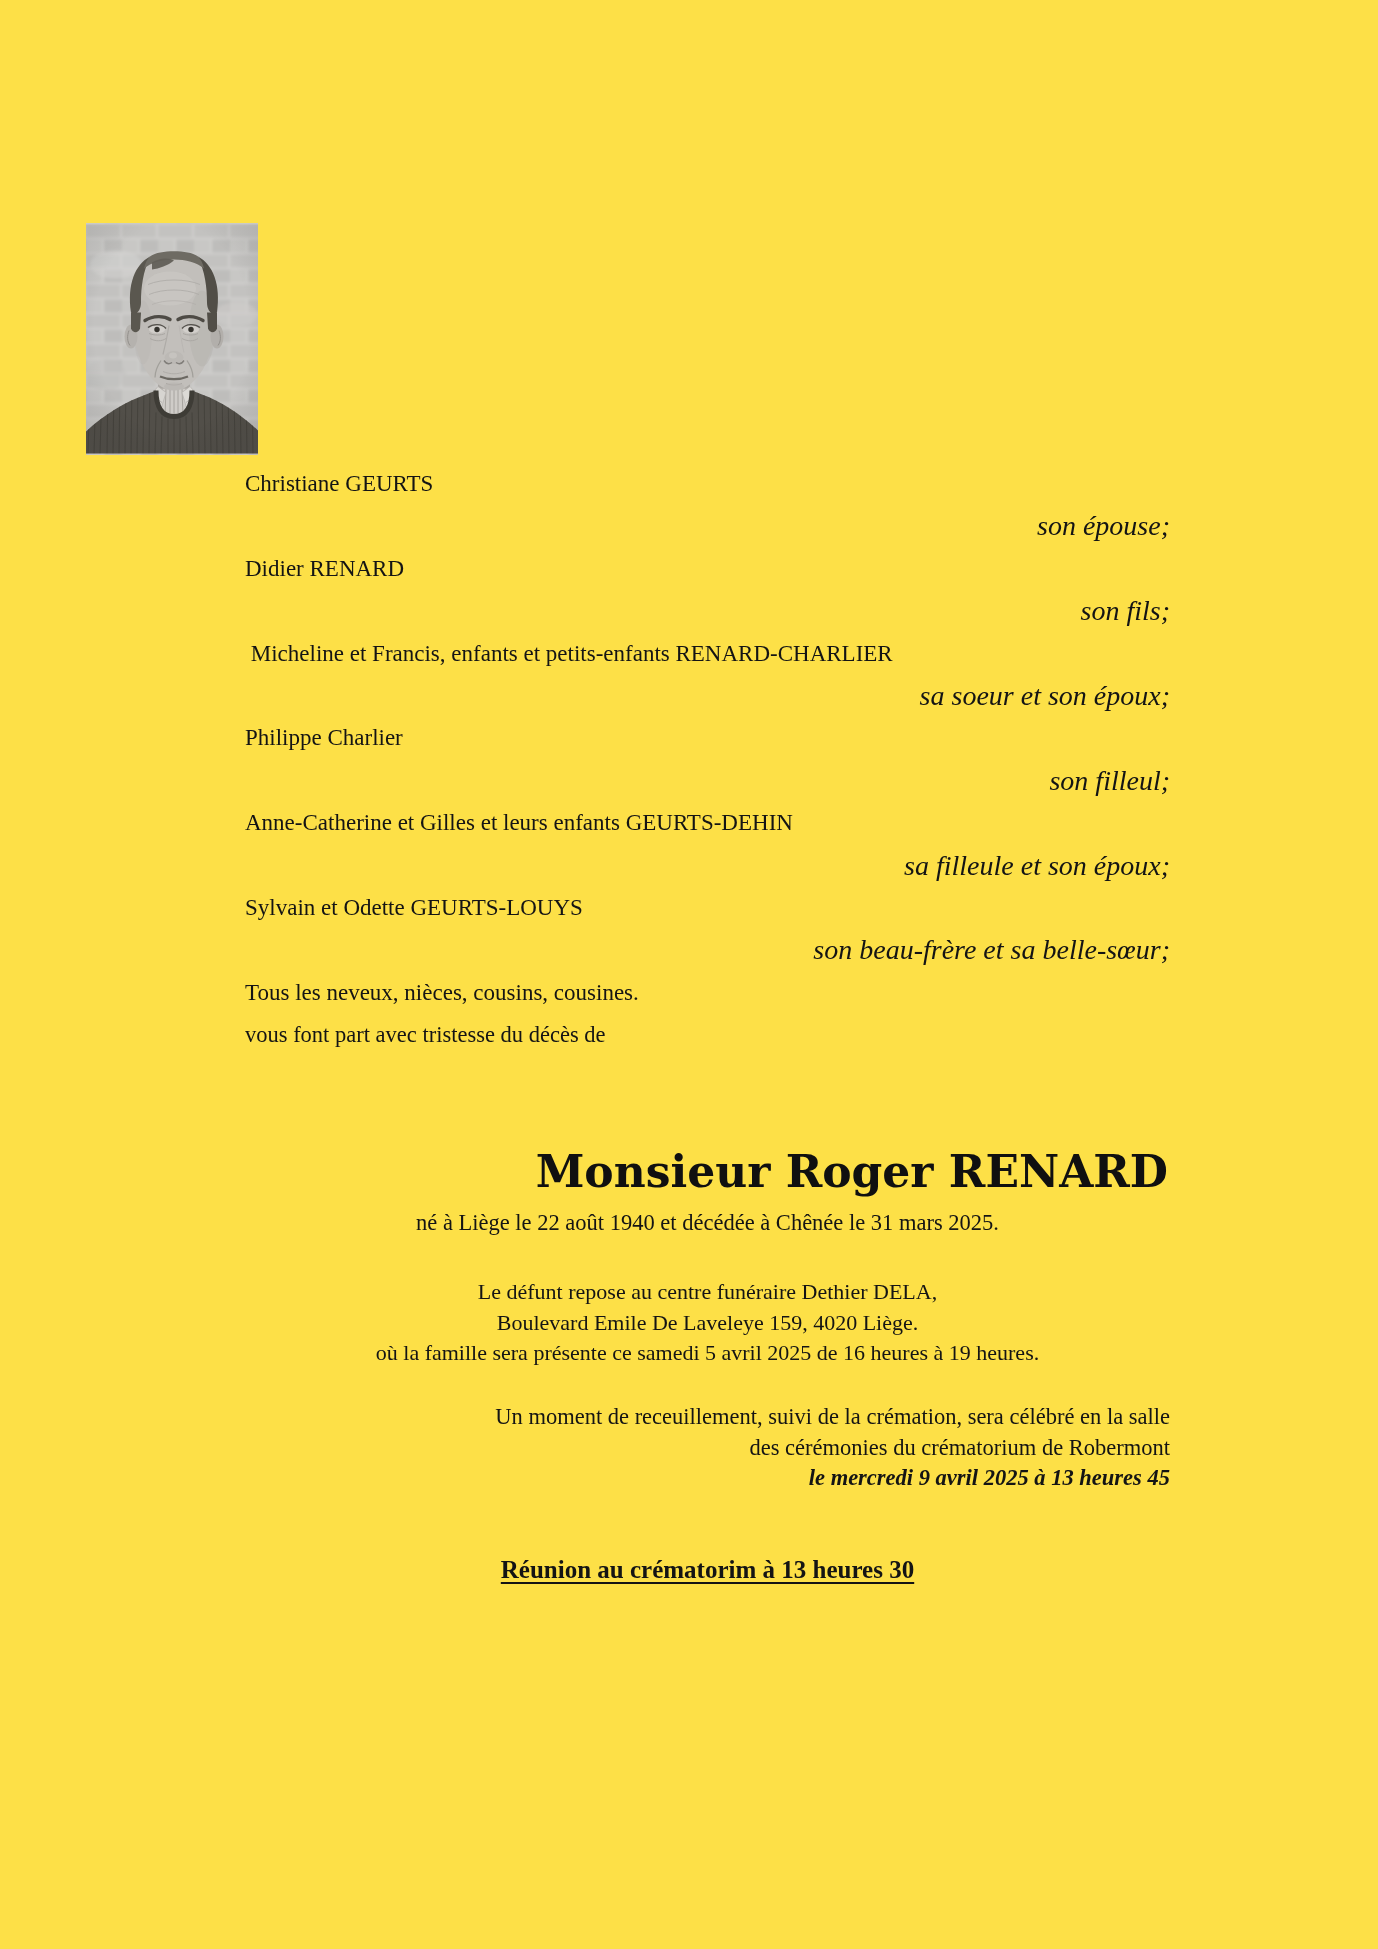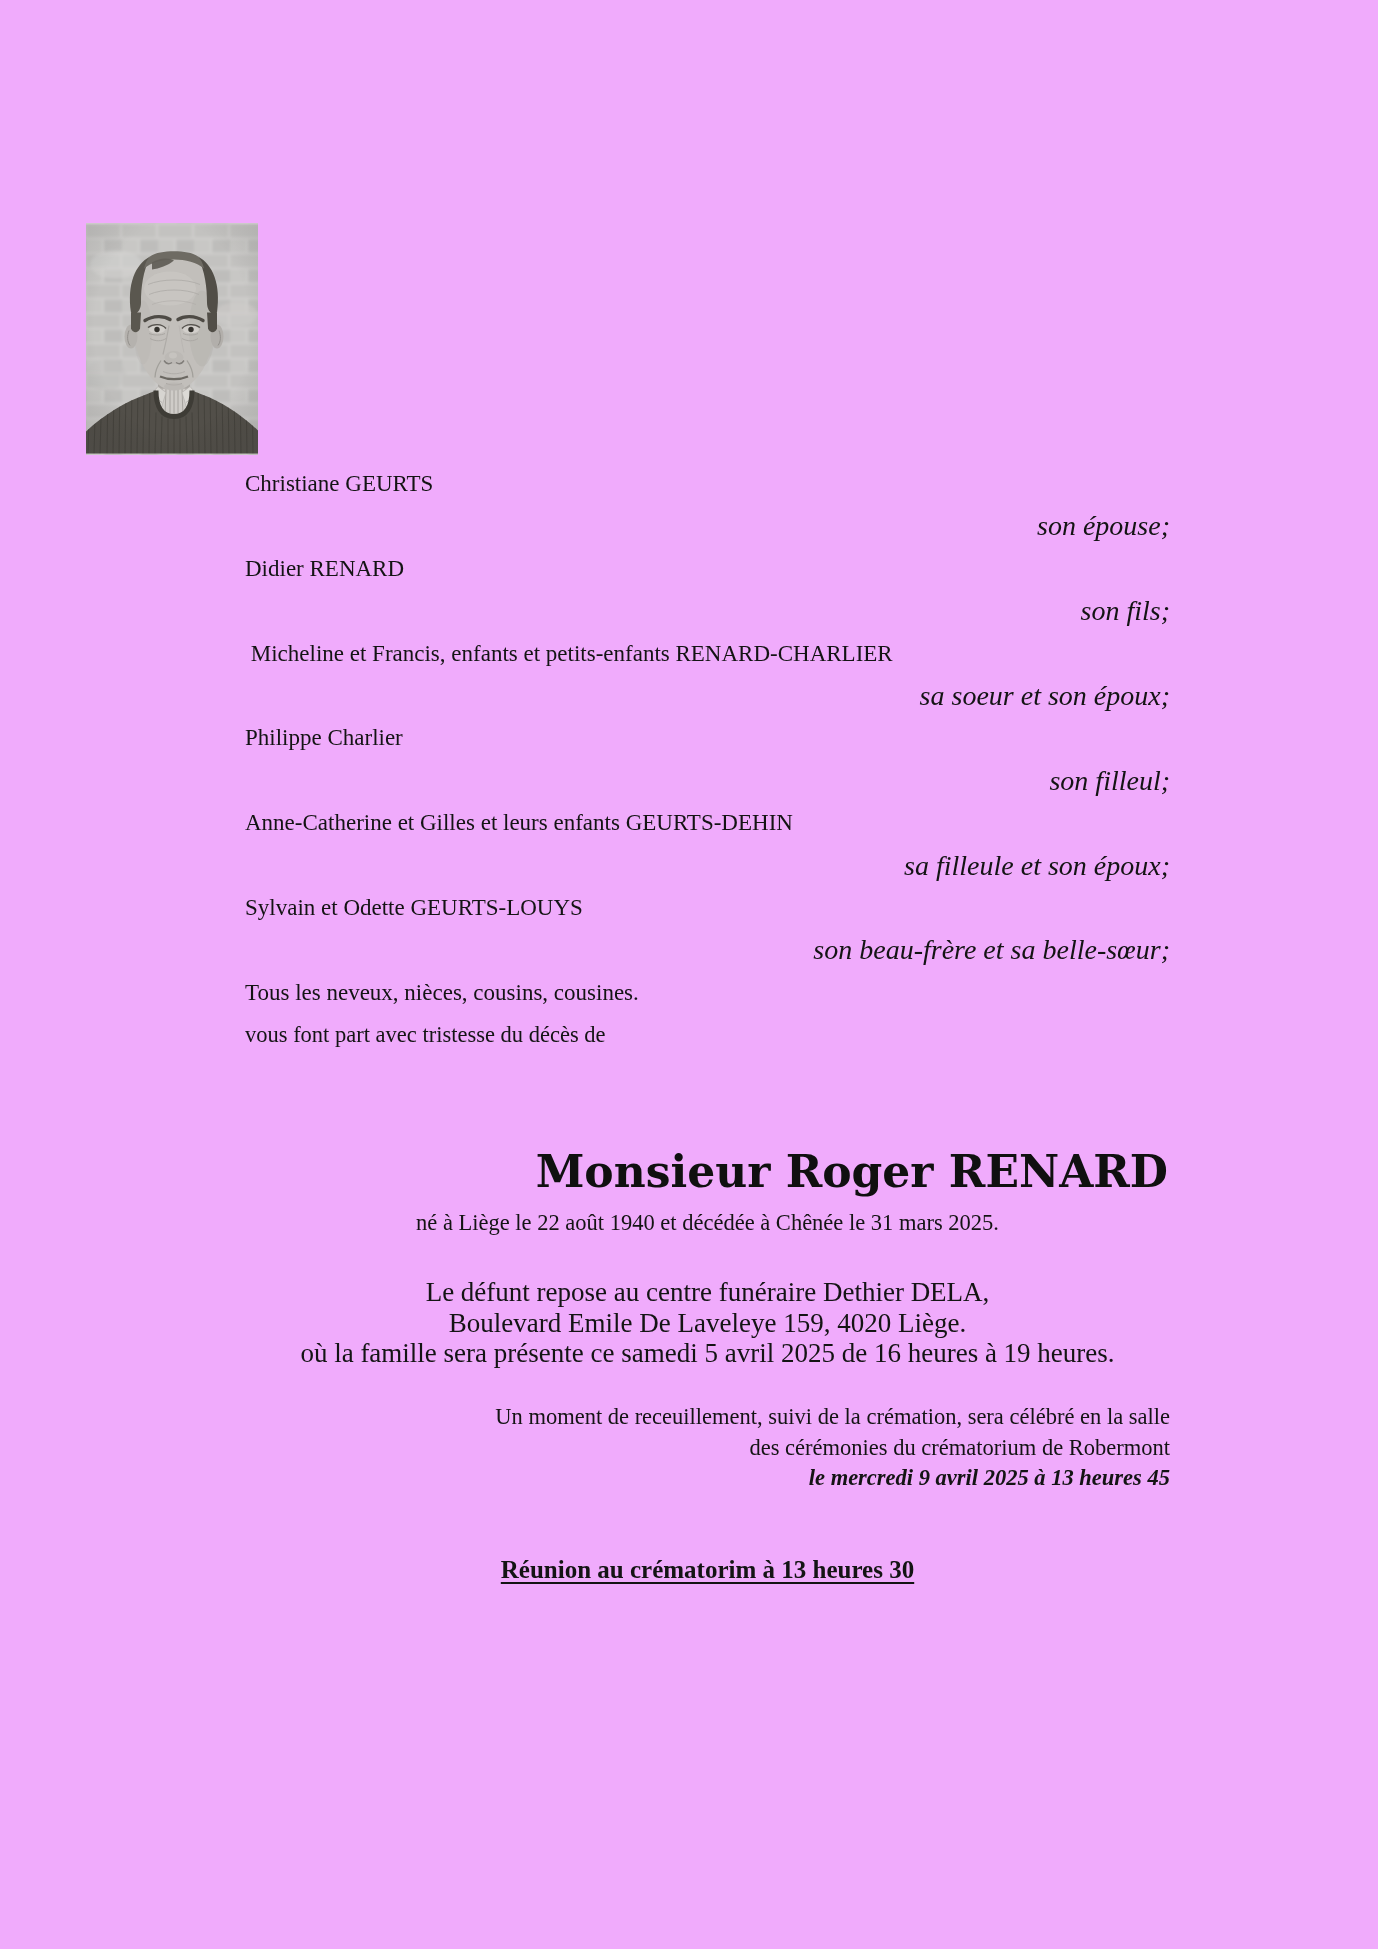--- a/index.html
+++ b/index.html
@@ -5,21 +5,21 @@
 <style>
   html, body {
     margin: 0;
     padding: 0;
     background: #ffffff;
   }
   .page {
     position: relative;
     width: 1378px;
     height: 1949px;
-    background: #f0abfc;
+    background: #fde047;
     color: #141414;
     font-family: "Liberation Serif", "DejaVu Serif", serif;
     overflow: hidden;
   }
 
   
   .photo {
     position: absolute;
     left: 86px;
     top: 223px;
@@ -75,21 +75,21 @@
     font-size: 22.5px;
     line-height: 32px;
   }
 
   .repose-block {
     position: absolute;
     left: 245px;
     top: 1277px;
     width: 925px;
     text-align: center;
-    font-size: 27px;
+    font-size: 22px;
     line-height: 30.6px;
   }
 
   .ceremony-block {
     position: absolute;
     left: 245px;
     top: 1402px;
     width: 925px;
     text-align: right;
     font-size: 22.5px;

